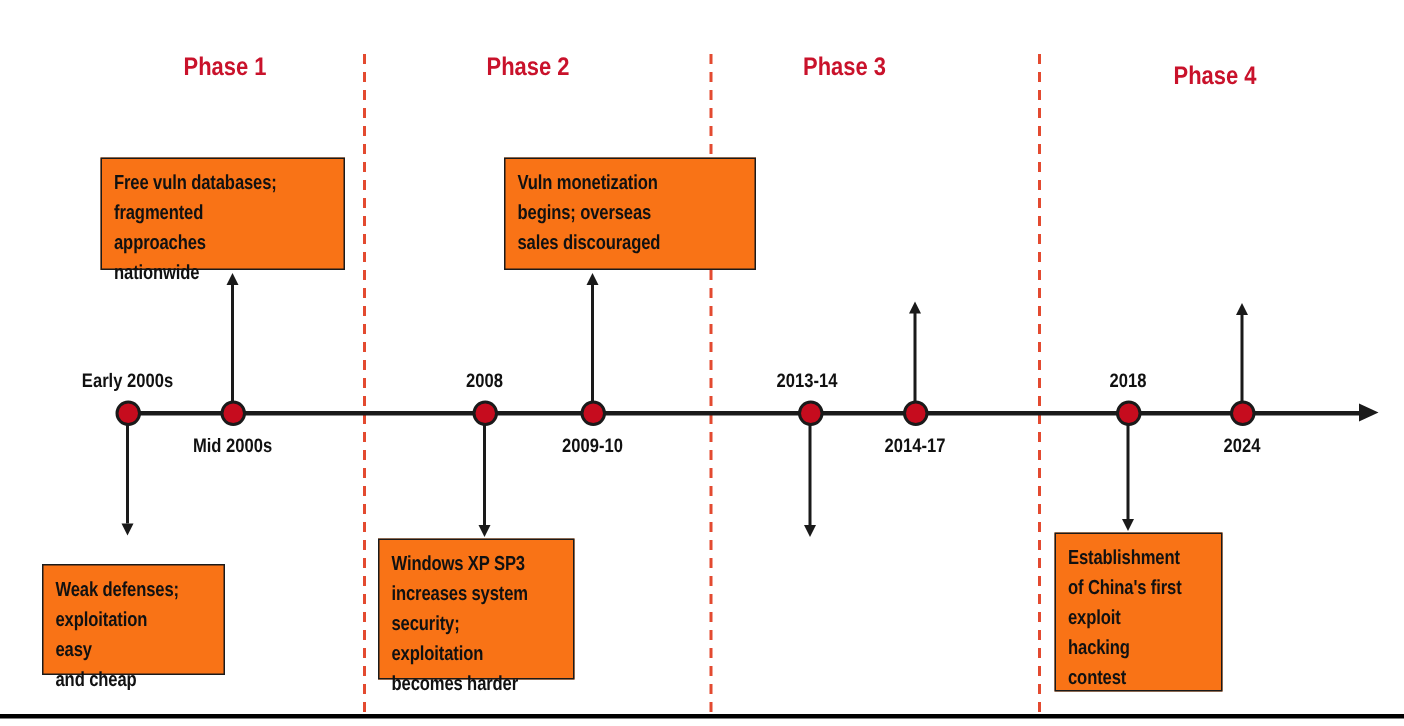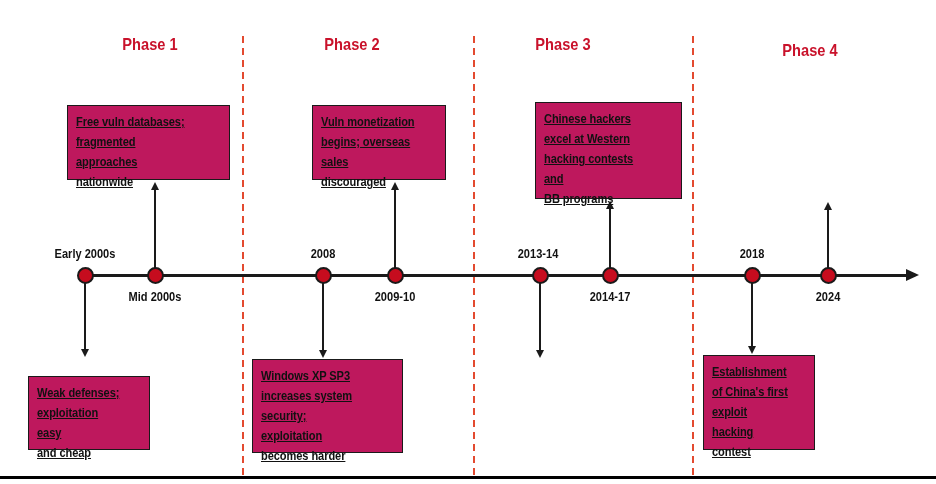--- a/index.html
+++ b/index.html
@@ -33,22 +33,22 @@
   .connector{position:absolute;width:1.6px;background:#1a1a1a;margin-left:-0.8px;}
   .arrow-down{
     position:absolute;width:0;height:0;margin-left:-4.5px;
     border-top:8px solid #1a1a1a;border-left:4.5px solid transparent;border-right:4.5px solid transparent;
   }
   .arrow-up{
     position:absolute;width:0;height:0;margin-left:-4.5px;
     border-bottom:8px solid #1a1a1a;border-left:4.5px solid transparent;border-right:4.5px solid transparent;
   }
   .box{
-    position:absolute;background:#be185d;border:1.5px solid #1a1a1a;
-    padding:6px 8px;box-sizing:border-box;text-decoration:underline;
+    position:absolute;background:#f97316;border:1.5px solid #1a1a1a;
+    padding:6px 8px;box-sizing:border-box;
   }
   .box-text{
     display:block;font-size:13.5px;line-height:1.48;font-weight:700;white-space:pre-line;
     transform:scaleX(0.82);transform-origin:left top;letter-spacing:-0.1px;
   }
   .bottom-rule{position:absolute;left:0;top:476px;width:936px;height:3px;background:#000;}
 </style>
 </head>
 <body>
 
@@ -104,44 +104,38 @@
   <div class="m-label m-below" style="left:828px">2024</div>
   <div class="connector" style="left:828px;top:209px;height:68px"></div>
   <div class="arrow-up" style="left:828px;top:202px"></div>
   <div class="dot" style="left:828px"></div>
 
   <div class="box" style="left:67px;top:105px;width:163px;height:75px">
     <span class="box-text">Free vuln databases;
 fragmented approaches
 nationwide</span>
   </div>
-  <div class="box" style="left:312px;top:105px;width:134px;height:75px">
+  <div class="box" style="left:336px;top:105px;width:168px;height:75px">
     <span class="box-text">Vuln monetization
 begins; overseas
 sales discouraged</span>
-  </div>
-  <div class="box" style="left:535px;top:102px;width:147px;height:97px">
-    <span class="box-text">Chinese hackers
-excel at Western
-hacking contests and
-BB programs</span>
   </div>
 
   <div class="box" style="left:28px;top:376px;width:122px;height:74px">
     <span class="box-text">Weak defenses;
 exploitation easy
 and cheap</span>
   </div>
-  <div class="box" style="left:252px;top:359px;width:151px;height:94px">
+  <div class="box" style="left:252px;top:359px;width:131px;height:94px">
     <span class="box-text">Windows XP SP3
 increases system
 security; exploitation
 becomes harder</span>
   </div>
-  <div class="box" style="left:703px;top:355px;width:112px;height:95px">
+  <div class="box" style="left:703px;top:355px;width:112px;height:106px">
     <span class="box-text">Establishment
 of China's first
 exploit hacking
 contest</span>
   </div>
 
   <div class="bottom-rule"></div>
 
 </div>
 

